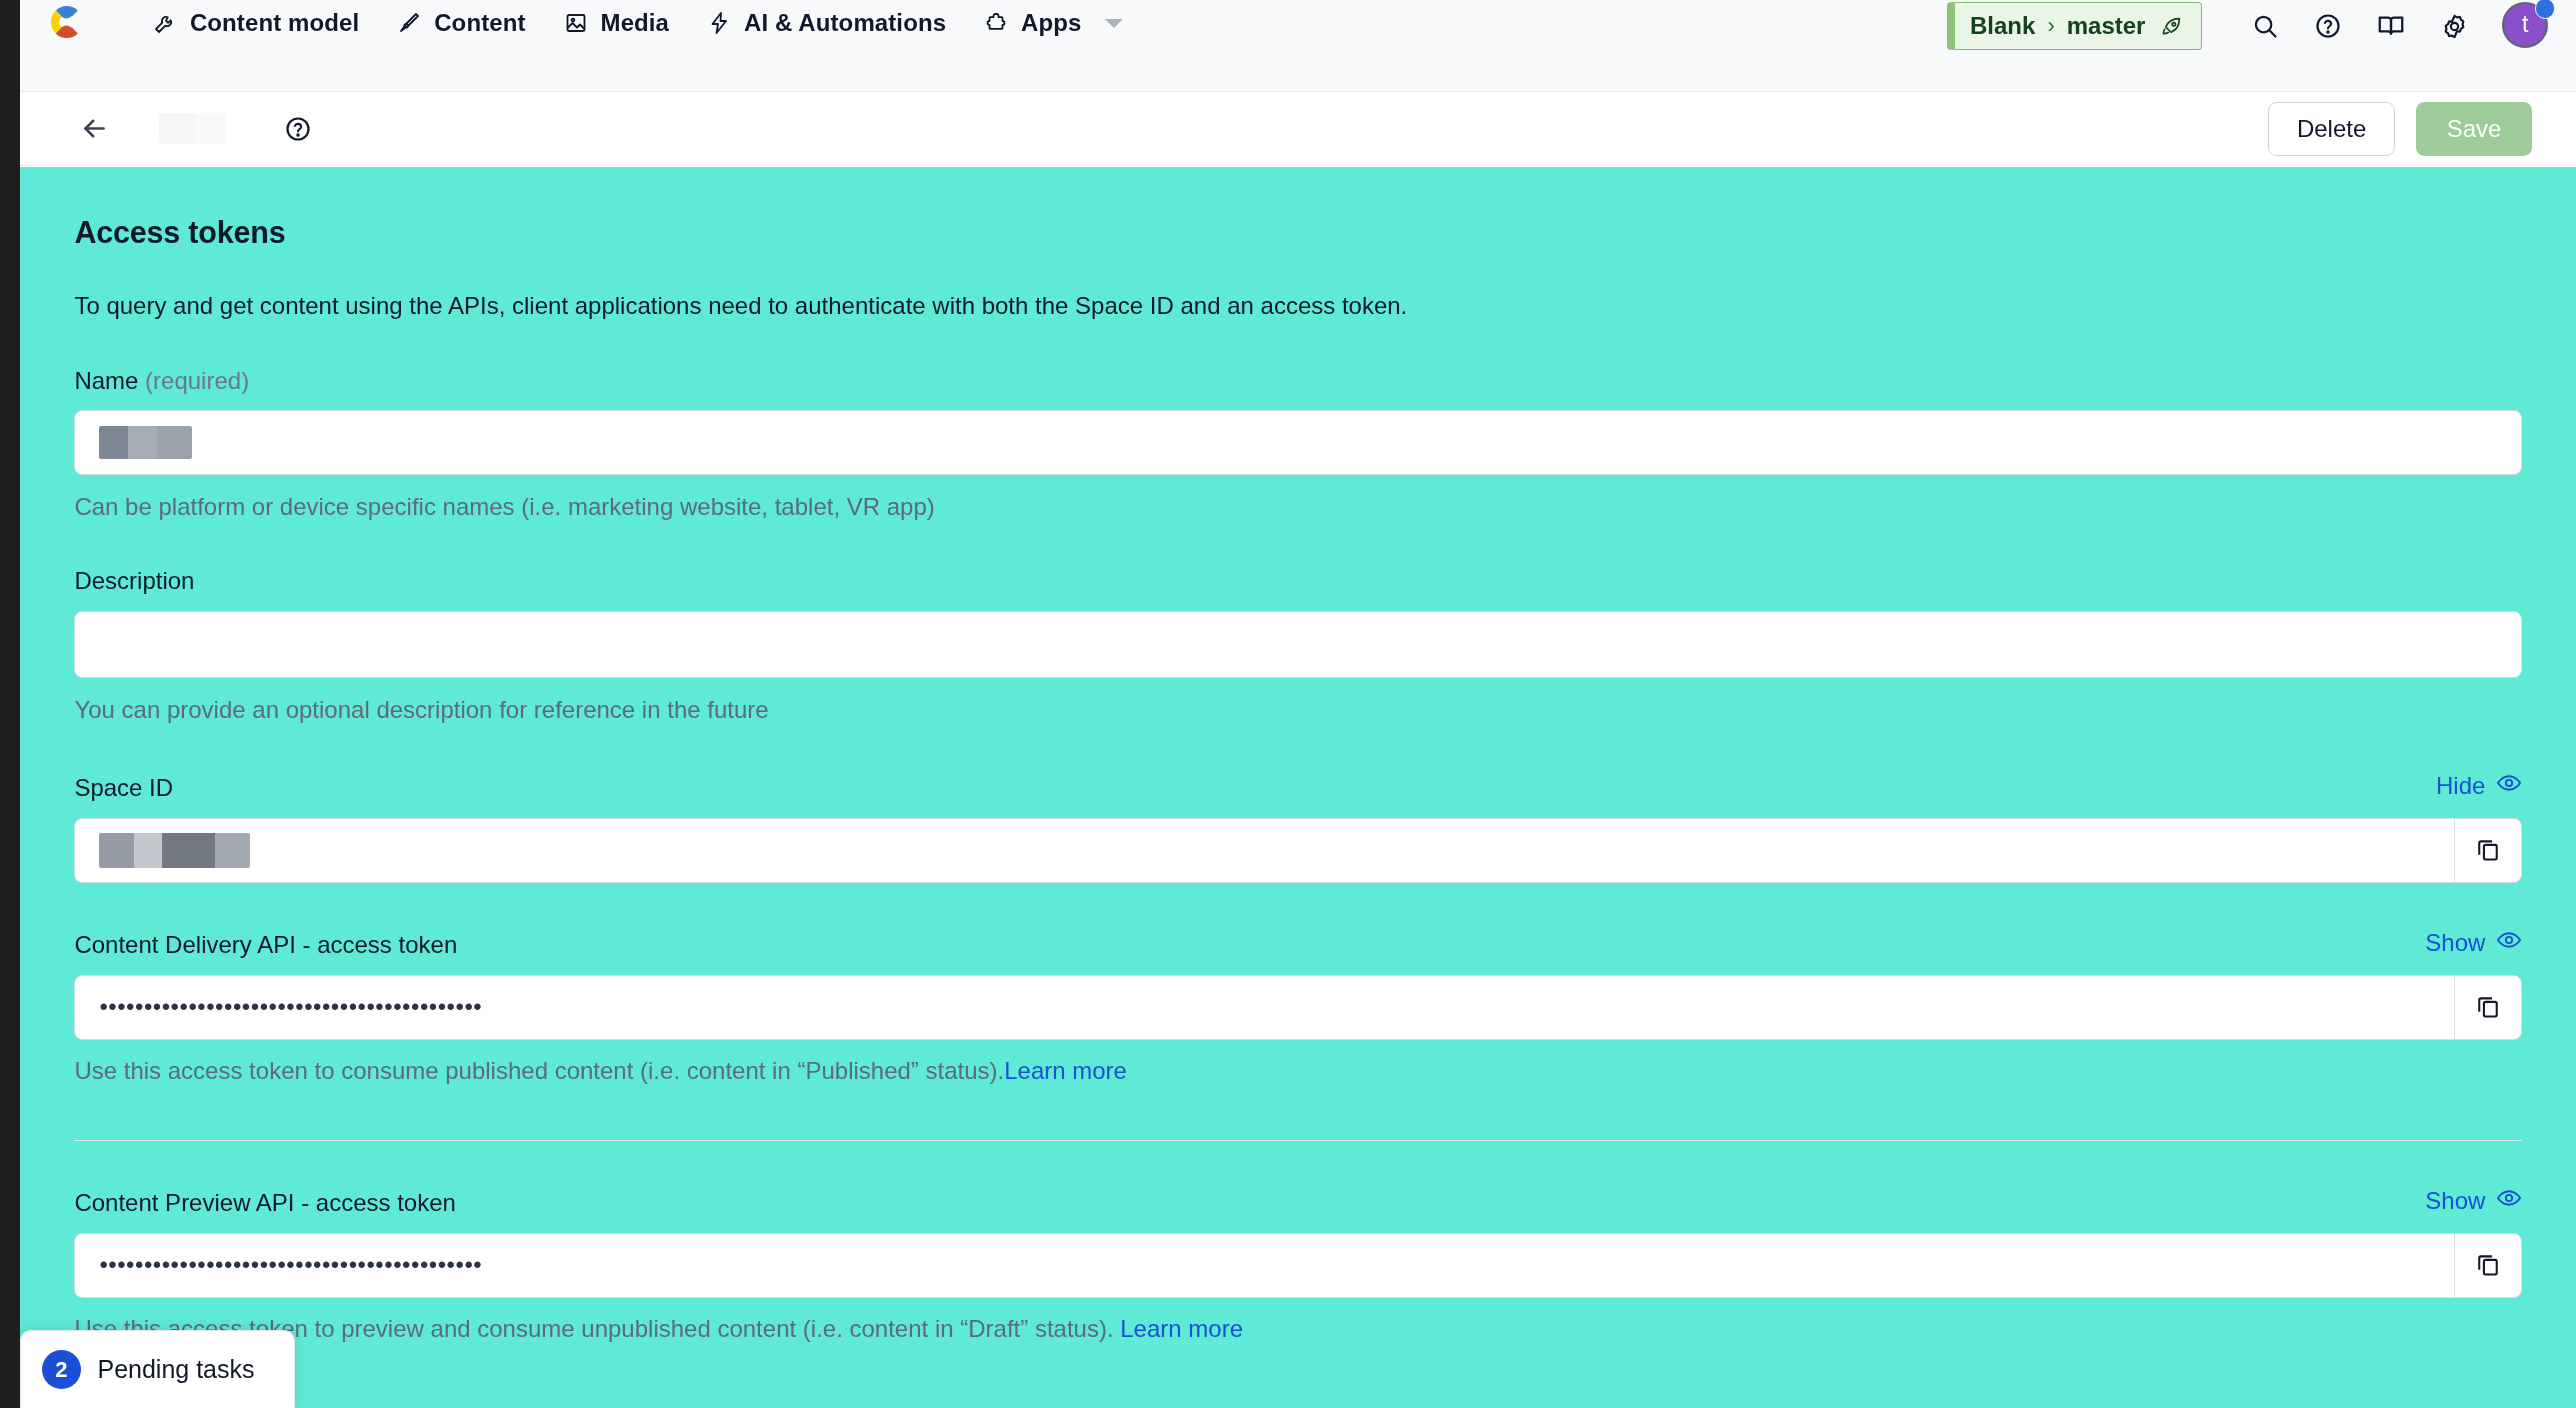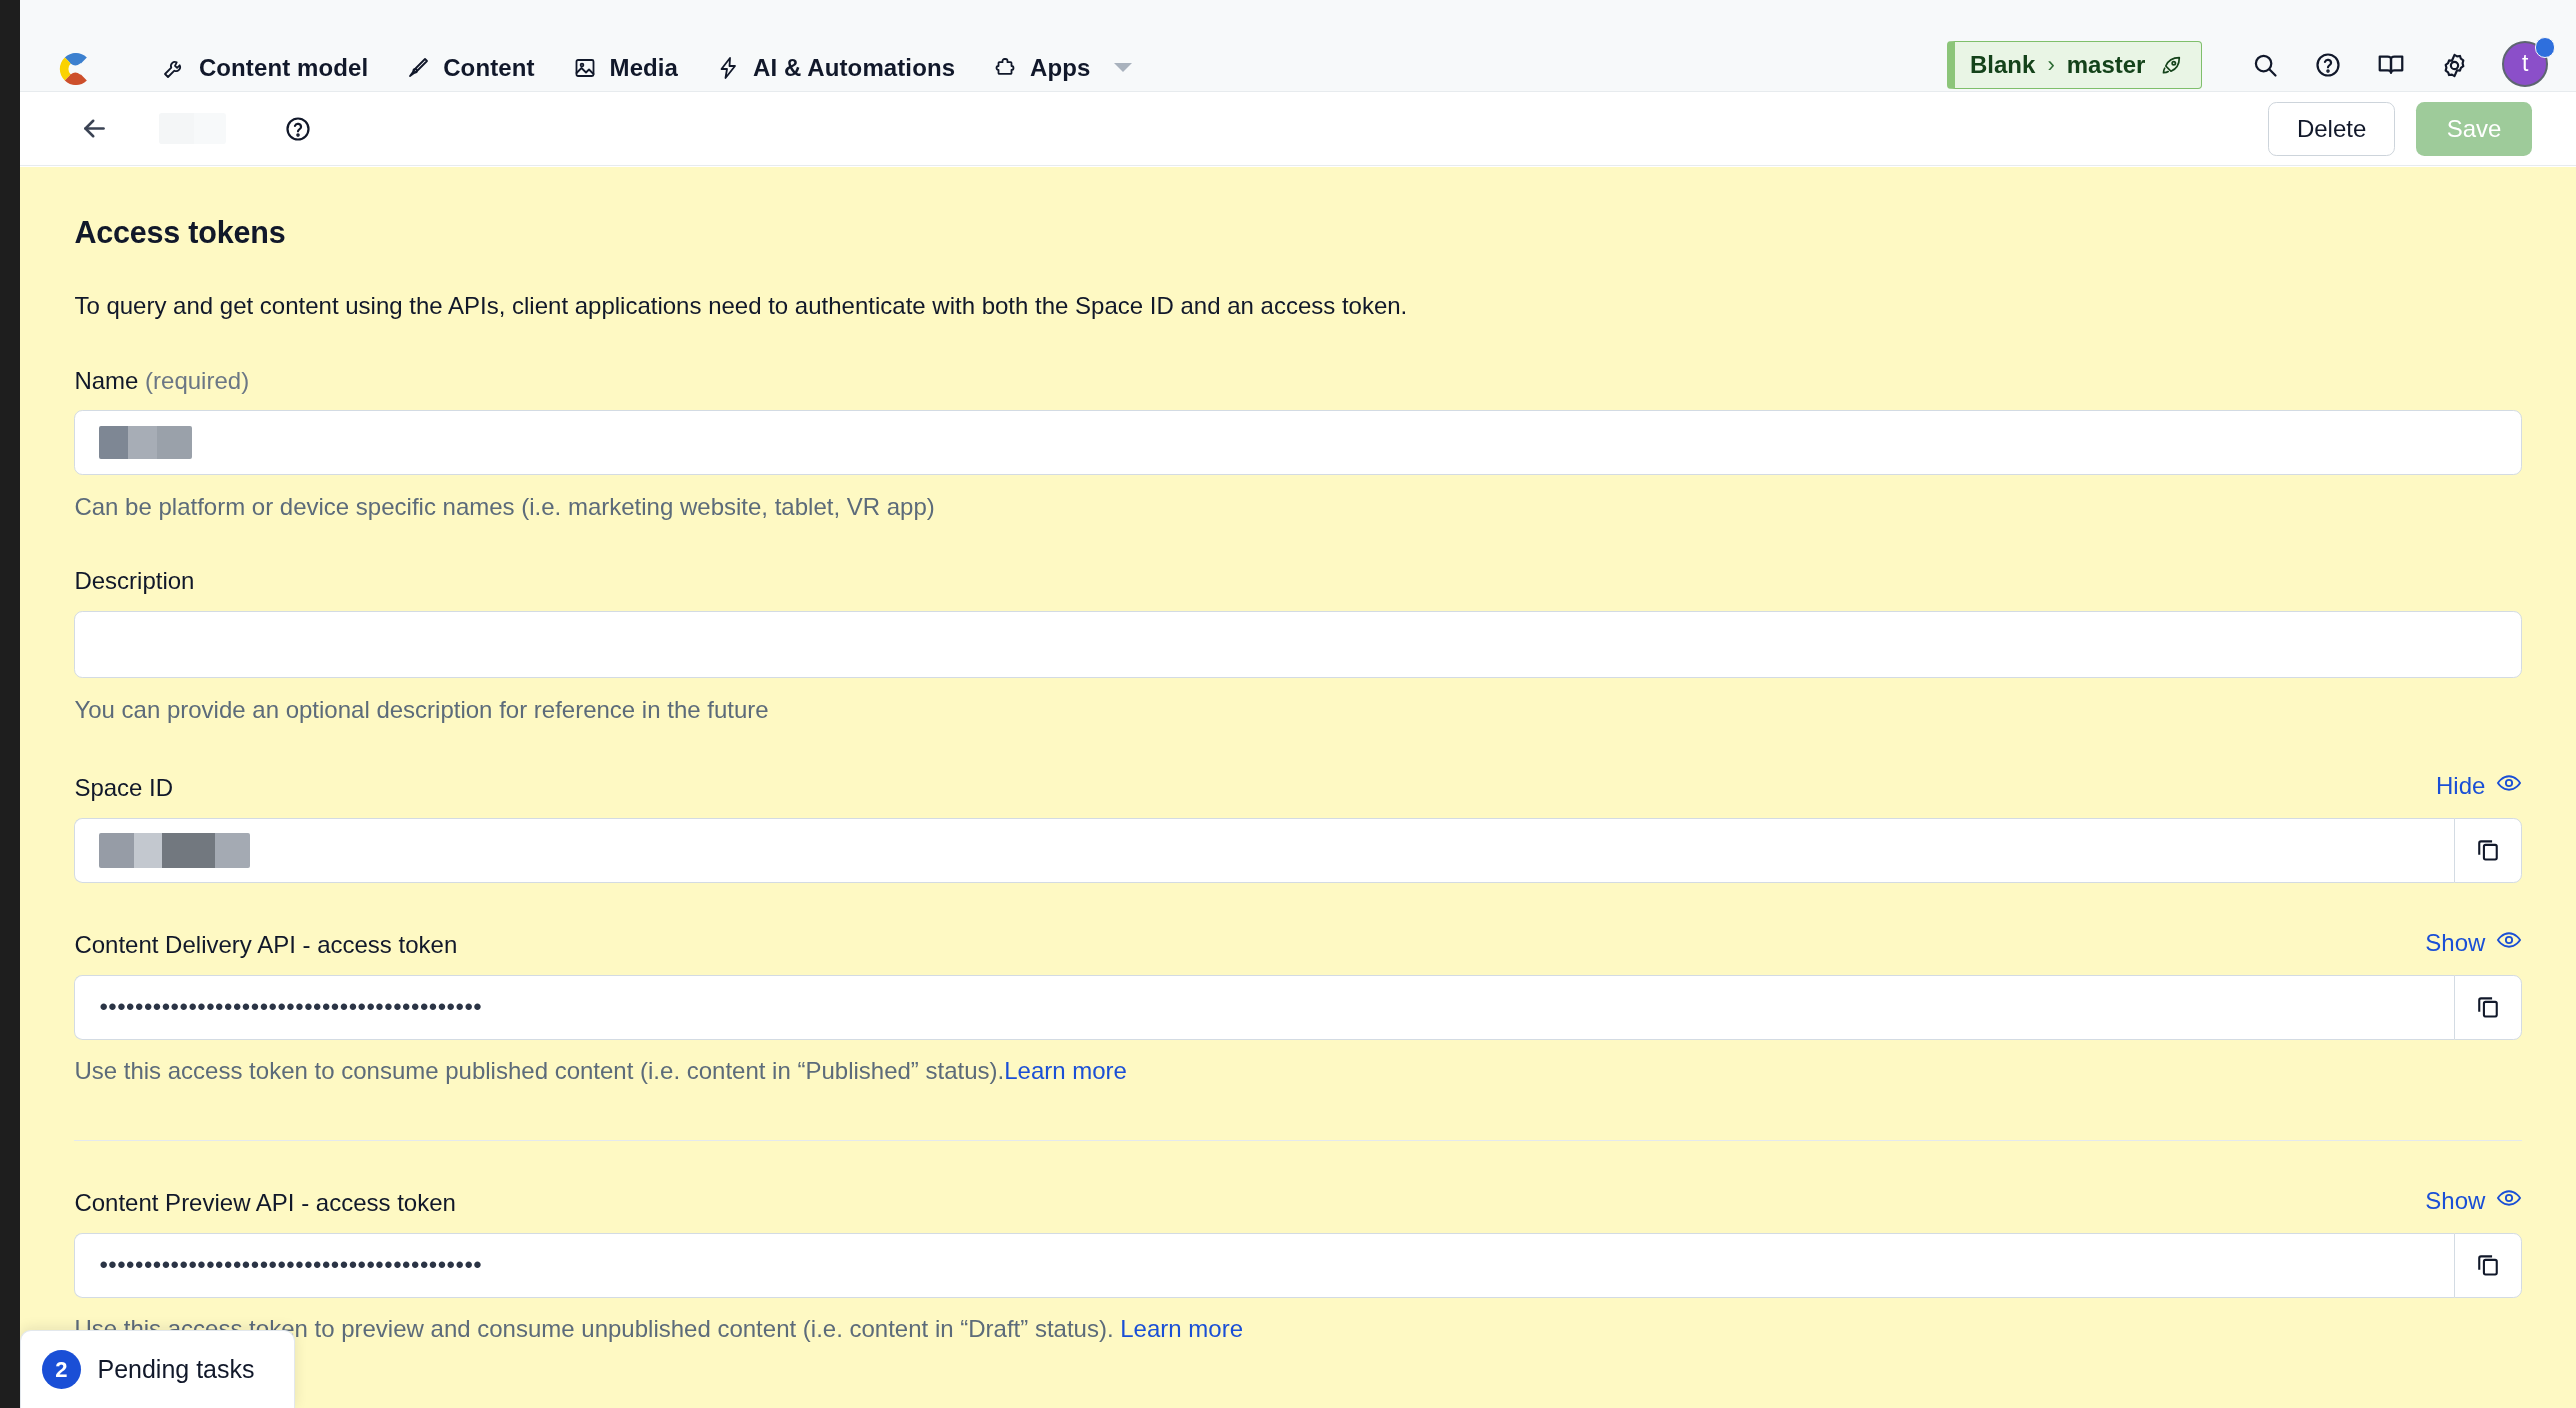--- a/index.html
+++ b/index.html
@@ -28,23 +28,22 @@
     z-index: 50;
   }
 
   
   .topnav {
     position: absolute;
     left: 20.4px; top: 0;
     width: 2556px; height: 92px;
     background: #f7f9fa;
     display: flex;
-    align-items: flex-end;
+    align-items: flex-start;
     border-bottom: 0.9px solid #e7ebee;
-    padding-left: 9px;
   }
   .logo {
     margin-left: 23px;
     width: 44px; height: 44px;
     position: relative;
     flex: none;
   }
   .logo svg { display: block; }
 
   .nav-items {
@@ -200,21 +199,21 @@
     cursor: default;
     font-family: inherit;
   }
 
   
   .main {
     position: absolute;
     left: 20.4px; top: 167px;
     width: 2556px;
     height: 1242px;
-    background: #fef9c3;
+    background: #5eead4;
     overflow: hidden;
   }
   .content {
     padding: 48px 54px 0 54px;
   }
   .page-title {
     font-size: 30.5px;
     font-weight: 700;
     color: #11182a;
     letter-spacing: -0.2px;

